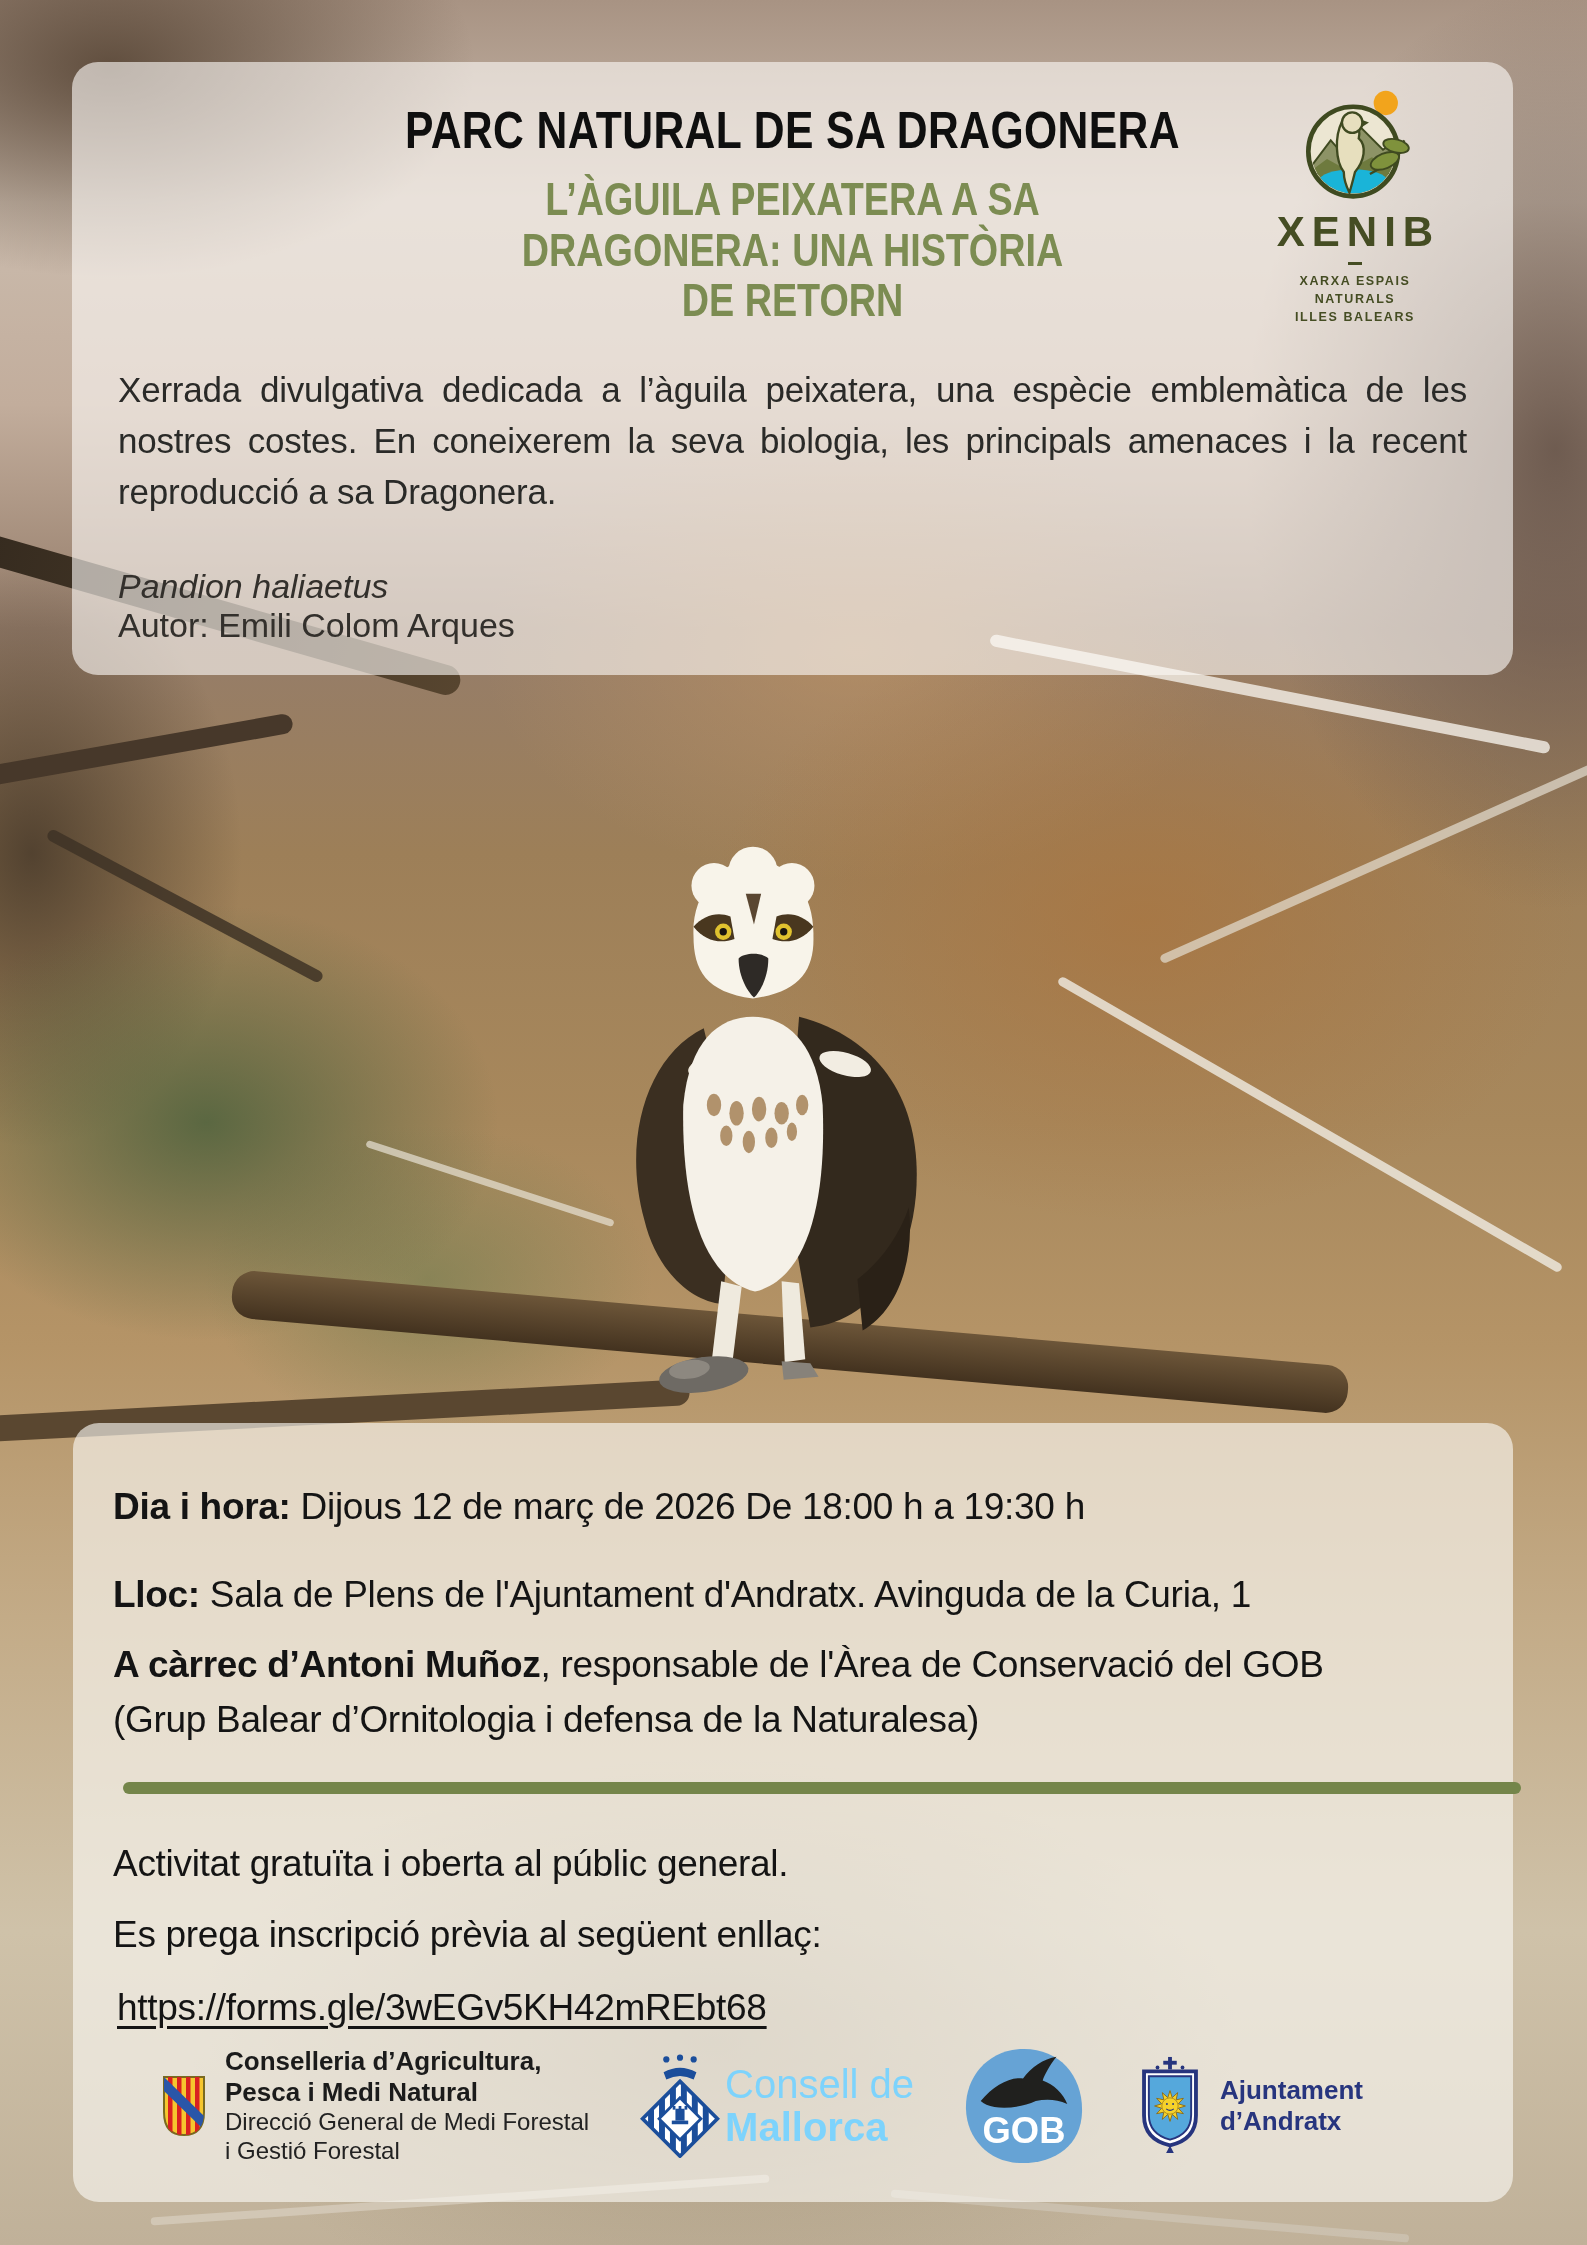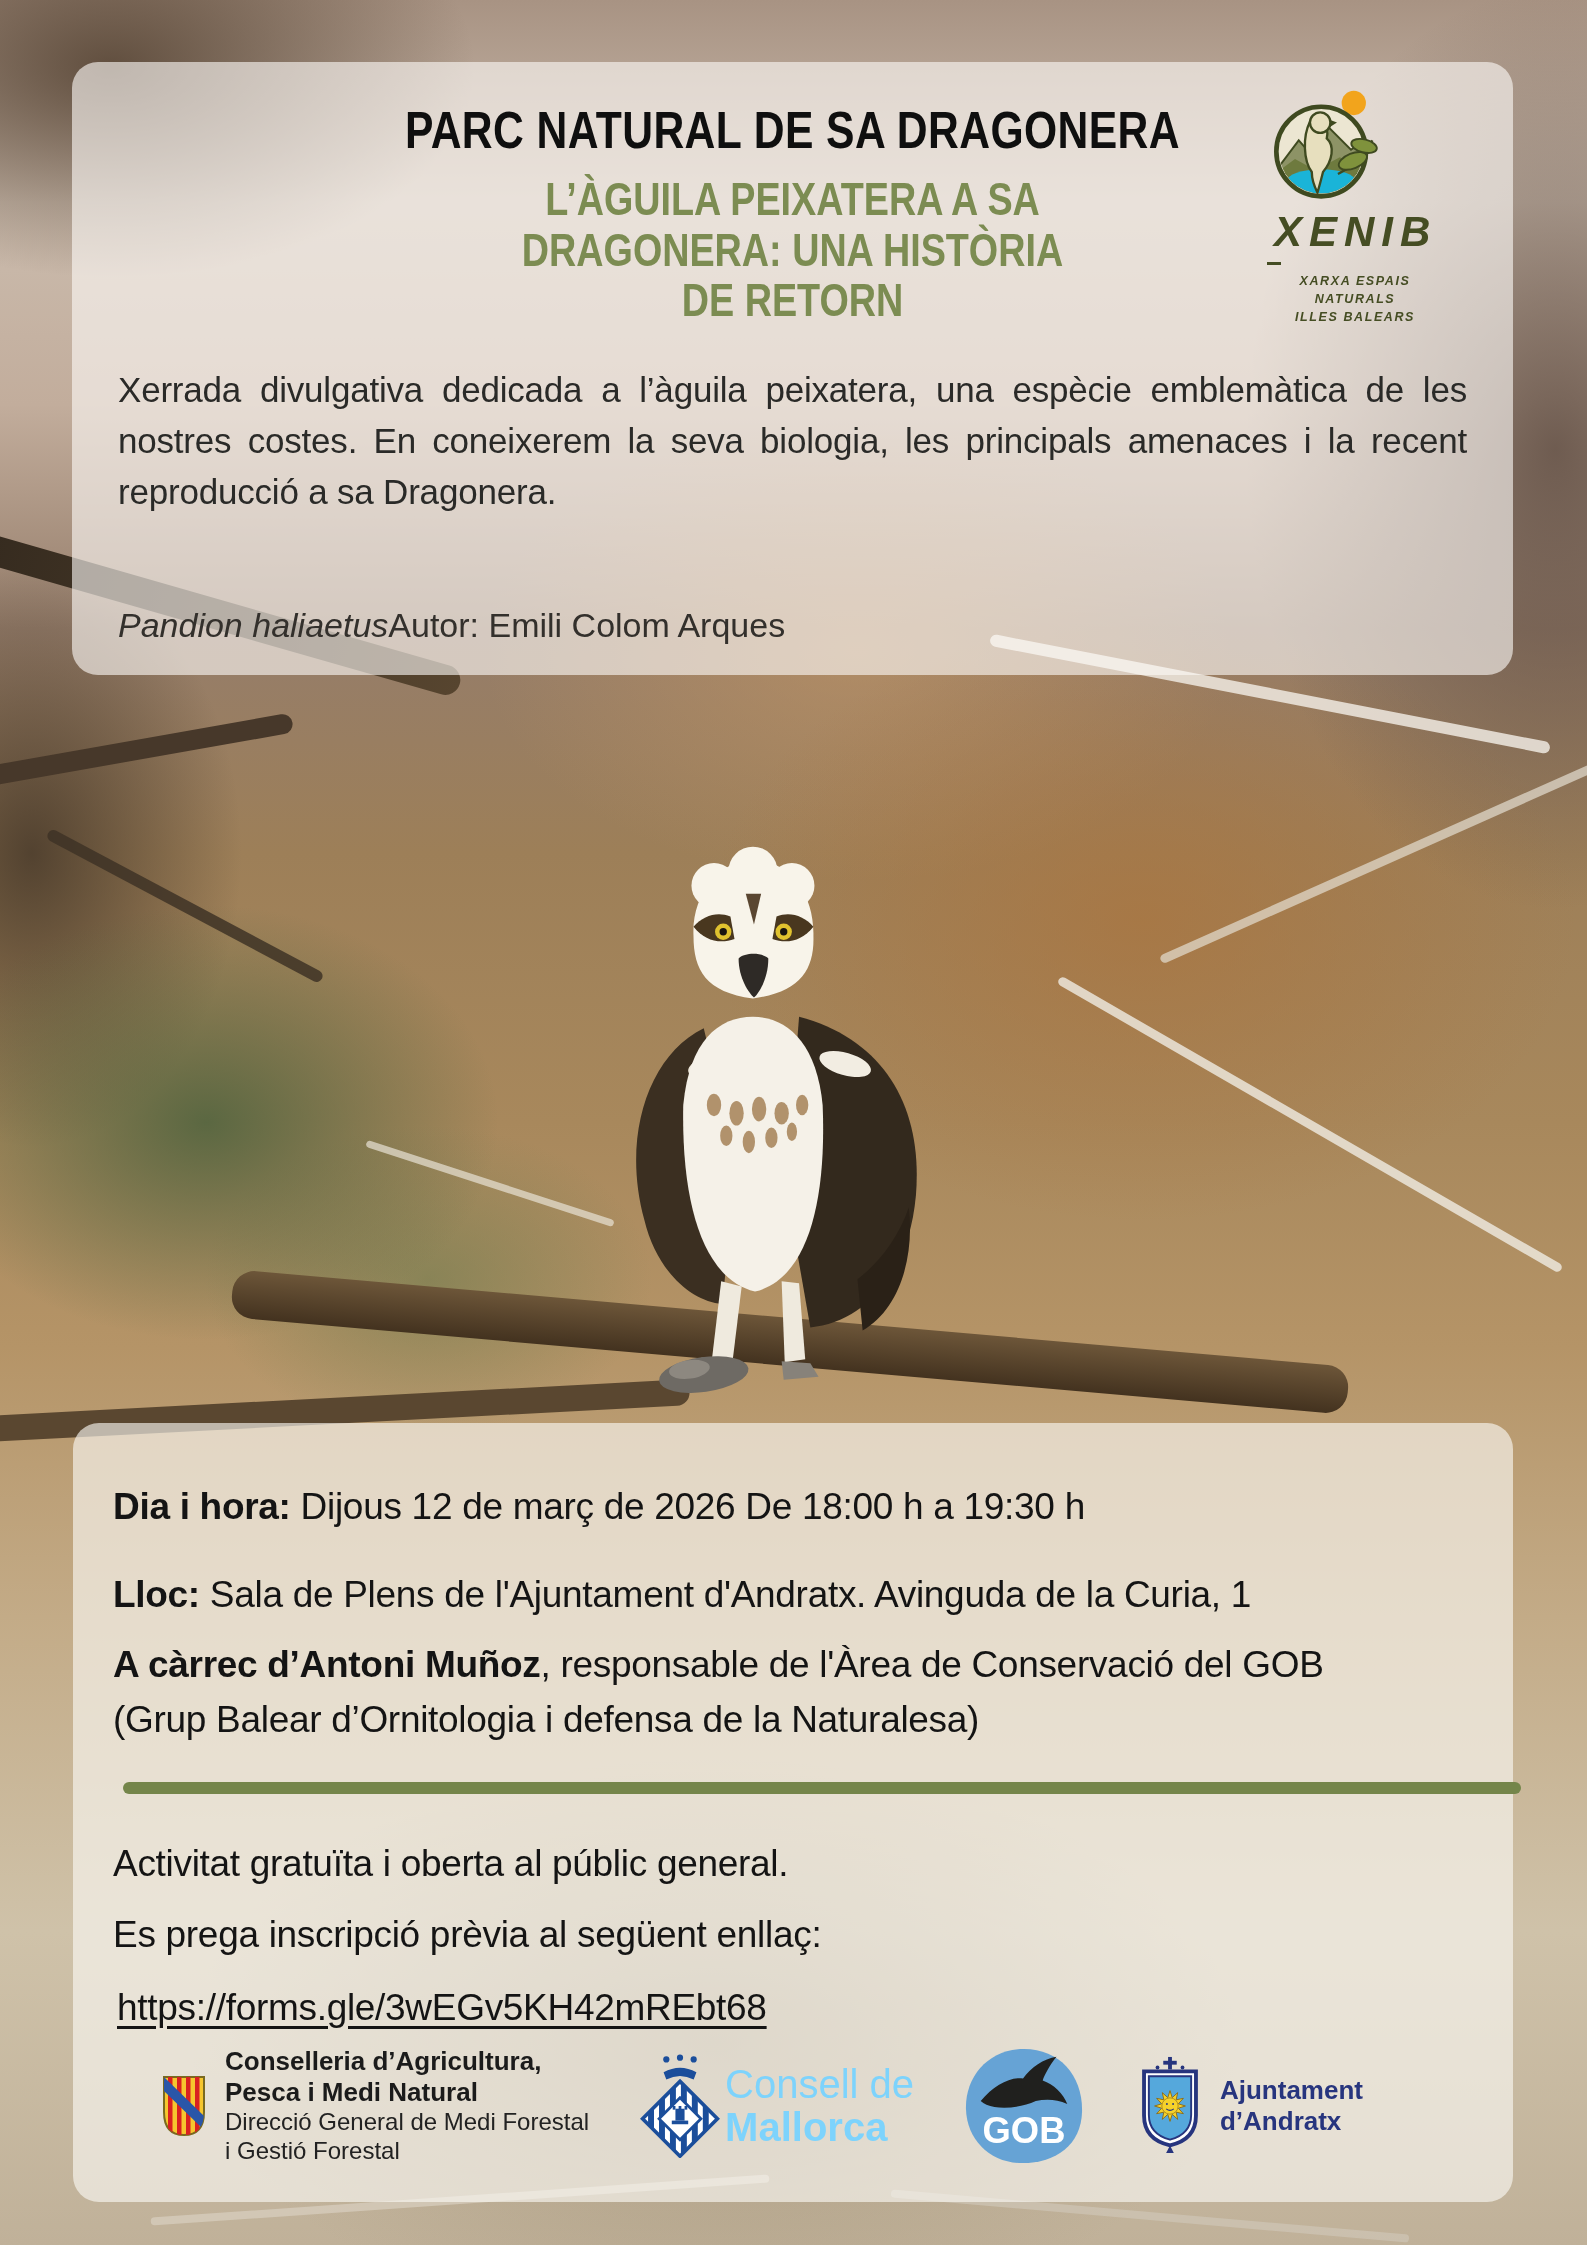--- a/index.html
+++ b/index.html
@@ -44,26 +44,26 @@
 
   .condensed { transform:scaleX(.82); transform-origin:50% 50%; }
 
   .park-label { margin-top:38px; text-align:center; font-size:52px; font-weight:800;
                 letter-spacing:.5px; color:#0f0f0f; }
   .main-title { margin-top:14px; text-align:center; font-weight:800; font-size:46px;
                 line-height:1.1; color:#7c8c52; }
   .desc { margin:38px 46px 0 46px; font-size:35px; line-height:1.46; color:#2a2a28;
           text-align:justify; letter-spacing:-.2px; }
   .species-row { position:absolute; left:46px; right:46px; bottom:30px; display:flex;
-                 justify-content:flex-start; font-size:34px; color:#33302c; }
+                 justify-content:space-between; font-size:34px; color:#33302c;flex-direction:column; }
   .species-name { font-style:italic; }
 
   
   .xenib { position:absolute; top:24px; right:70px; width:176px; display:flex;
-           flex-direction:column; align-items:flex-start;font-style:italic; }
+           flex-direction:column; align-items:center; }
   .xenib-word { margin-top:4px; font-size:42px; font-weight:700; letter-spacing:7px;
                 color:#454d23; text-indent:7px; }
   .xenib-dash { width:14px; height:3px; background:#454d23; margin:6px 0 7px; }
   .xenib-sub { font-size:12.5px; font-weight:700; letter-spacing:1.6px; color:#454d23;
                text-align:center; line-height:1.45; }
 
   
   .bottom-panel { padding:58px 40px 16px 40px; font-size:37px; color:#141414; }
   .detail { letter-spacing:-.3px; line-height:1.4; }
   .detail b { font-weight:700; }

